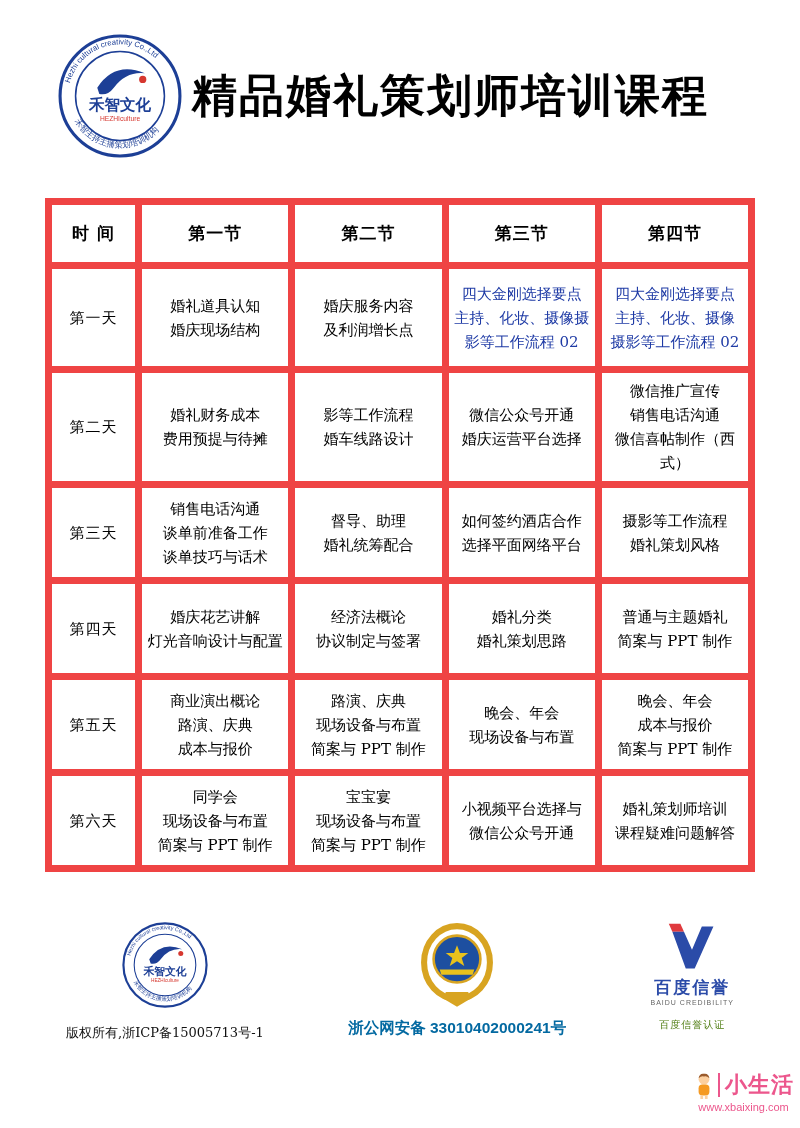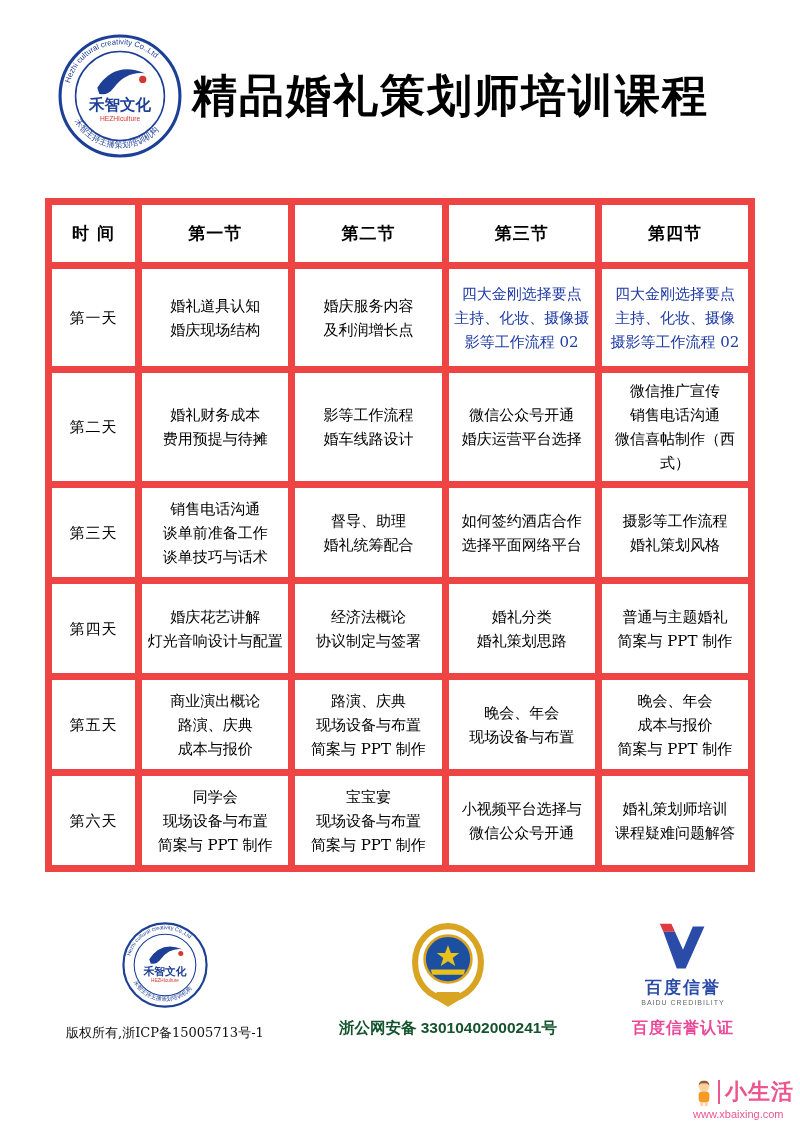--- a/index.html
+++ b/index.html
@@ -37,39 +37,39 @@
   td.blue { color:var(--accent-blue,#1e3aa5); }
 
   
   .footer {
     position:absolute; top:922px; left:0; width:800px;
     display:flex; justify-content:space-between; padding:0 66px;
   }
   .f-col { display:flex; flex-direction:column; align-items:center; }
   .icp-text { margin-top:16px; font-size:13px; color:#111; white-space:nowrap; }
   .police-text {
-    margin-top:8px; font-size:15.5px; font-weight:bold; color:#14532d;
+    margin-top:8px; font-size:15.5px; font-weight:bold; color:#0369a1;
     font-family:"Liberation Sans","DejaVu Sans",sans-serif; white-space:nowrap;
   }
   .baidu-title {
     margin-top:4px; font-size:17px; font-weight:bold; color:var(--baidu-blue,#2b4ba8);
     font-family:"Liberation Sans",sans-serif; letter-spacing:2px;
   }
   .baidu-sub { font-size:7px; color:#666; letter-spacing:1px; font-family:"Liberation Sans",sans-serif; }
-  .baidu-cert { margin-top:12px; font-size:16px; font-weight:bold; color:#ec4899; letter-spacing:1px; }
+  .baidu-cert { margin-top:12px; font-size:10px; font-weight:normal; color:#4d7c0f; letter-spacing:1px; }
 
   
-  .watermark { position:absolute; right:6px; bottom:8px;margin-top:15px; }
+  .watermark { position:absolute; right:6px; bottom:15px;margin-top:15px; }
   .wm-row { display:flex; align-items:center; }
   .wm-bar { width:2px; height:24px; background:var(--wm-pink,#ec568c); margin:0 5px 0 3px; }
   .wm-name {
     color:var(--wm-pink,#ec568c); font-size:22px; font-weight:bold;
     font-family:"Liberation Sans",sans-serif; letter-spacing:1px;
   }
-  .wm-url { color:var(--wm-pink,#ec568c); font-size:11px; margin-top:1px; text-align:left;
+  .wm-url { color:var(--wm-pink,#ec568c); font-size:11px; margin-top:1px; text-align:center;
     font-family:"Liberation Sans",sans-serif; }
 </style>
 </head>
 <body>
 
 <div class="page">
 
   <div class="header">
     <div class="logo-wrap">
       <svg viewBox="0 0 120 120" width="100%" height="100%">

